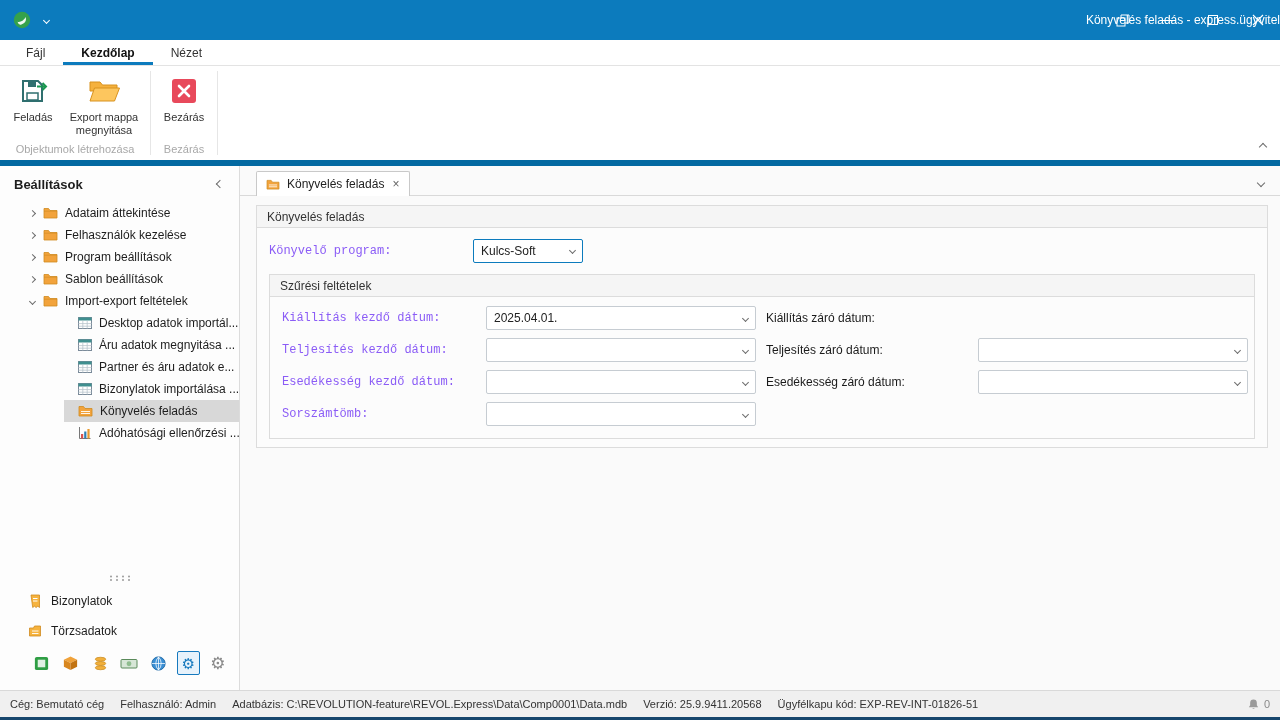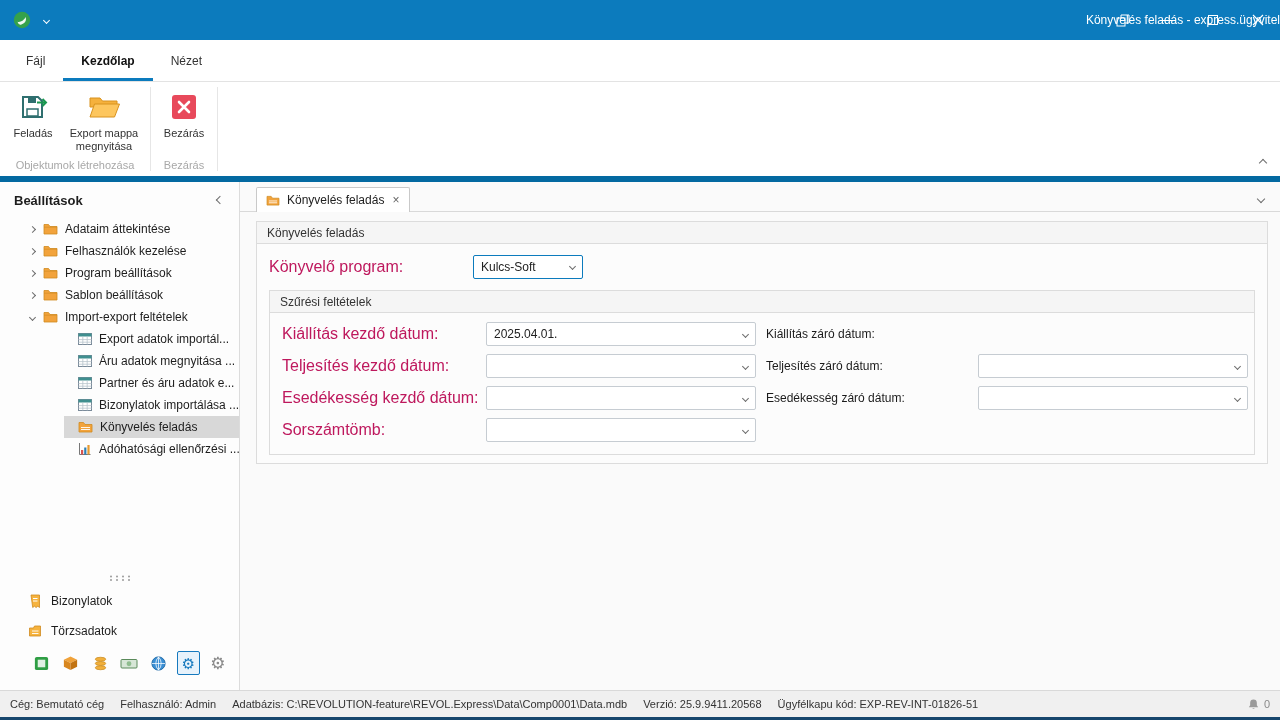--- a/index.html
+++ b/index.html
@@ -18,21 +18,21 @@
   
   .chev { display:inline-block; width:6px; height:6px; border-right:1.4px solid #6d6d6d; border-bottom:1.4px solid #6d6d6d; }
   .chev.r { transform:rotate(-45deg); }
   .chev.d { transform:rotate(45deg); }
   .chev.u { transform:rotate(-135deg); }
   .chev.l { transform:rotate(135deg); }
   .chev.white { border-color:#fff; width:5px; height:5px; }
   .chev.tiny { width:5px; height:5px; }
 
   
-  .menubar { height:42px; background:#fff; border-bottom:1px solid #e3e3e3; display:flex; align-items:stretch; padding-left:8px; flex:0 0 auto; }
+  .menubar { height:26px; background:#fff; border-bottom:1px solid #e3e3e3; display:flex; align-items:stretch; padding-left:8px; flex:0 0 auto; }
   .menu-tab { padding:0 18px; display:flex; align-items:center; font-size:12px; color:#333; }
   .menu-tab.active { font-weight:bold; color:#111; box-shadow:inset 0 -3px 0 #0c7bbd; }
 
   
   .ribbon { height:100px; background:#fff; border-bottom:6px solid #0369a1; display:flex; position:relative; flex:0 0 auto; }
   .ribbon-group { display:flex; flex-direction:column; padding:2px 4px 0; }
   .rg-buttons { display:flex; flex:1; align-items:flex-start; }
   .rbtn { display:flex; flex-direction:column; align-items:center; gap:5px; padding:8px 4px 2px; font-size:11px; color:#333; text-align:center; line-height:1.15; background:none; border:none; font-family:inherit; }
   .rbtn .ricon { height:30px; display:flex; align-items:center; justify-content:center; }
   .rbtn.w1 { width:58px; }
@@ -71,21 +71,21 @@
   .tab { height:25px; display:flex; align-items:center; gap:7px; padding:0 9px; background:#fff; border:1px solid #c9c9c9; border-bottom:none; font-size:12px; color:#222; border-radius:2px 2px 0 0; margin-bottom:-1px; }
   .tab-close { color:#666; font-size:12px; padding:0 1px; }
   .tabstrip-chevron { position:absolute; right:16px; bottom:9px; }
 
   .content { flex:1; padding:9px 12px 0 16px; overflow:hidden; }
   .groupbox { border:1px solid #dcdcdc; background:#fcfcfc; }
   .gb-header { height:22px; display:flex; align-items:center; padding:0 10px; font-size:12px; color:#333; background:#f5f5f5; border-bottom:1px solid #dcdcdc; }
   .gb-body { padding:5px 12px 8px; }
   .fr { display:flex; align-items:center; height:35px; }
   .fr2 { display:flex; align-items:center; height:32px; }
-  .flabel { width:204px; flex:0 0 204px; font-size:16px; color:#be185d; }
+  .flabel { width:204px; flex:0 0 204px; font-size:12px; color:#8b5cf6;font-family:Liberation Mono, monospace; }
   .flabel2 { width:212px; flex:0 0 212px; margin-left:10px; font-size:12px; color:#1b1b1b; }
   .combo { height:24px; border:1px solid #c6ccd2; border-radius:2px; background:#fff; display:flex; align-items:center; padding:0 7px; font-size:12px; color:#222; }
   .combo .chev { margin-left:auto; }
   .combo.focused { border-color:#0c7bbd; }
   .combo.w-prog { width:110px; }
   .combo.w-date { width:270px; flex:0 0 270px; }
   .pathfield { flex:1; height:24px; border:1px solid #c6ccd2; border-radius:2px; background:#fff; display:flex; align-items:center; padding:0 2px 0 7px; font-size:12px; color:#222; }
   .pathtext { flex:1; white-space:nowrap; overflow:hidden; }
   .browse-btn { padding:0 7px; color:#444; font-size:12px; letter-spacing:1px; background:none; border:none; font-family:inherit; }
   .nested { margin-top:6px; }
@@ -254,21 +254,21 @@
         </div>
 
         <div class="tree-row child">
           <span class="icon">
             <svg width="14" height="14" viewBox="0 0 14 14">
                 <rect x="0.5" y="1.5" width="13" height="11" fill="#fff" stroke="#7a8a99"></rect>
                 <rect x="0.5" y="1.5" width="13" height="3" fill="#3f8f8f"></rect>
                 <path d="M0.5 7.6 h13 M0.5 10.2 h13 M4.8 4.5 v8 M9.2 4.5 v8" stroke="#b8c4cc" stroke-width="0.8"></path>
               </svg>
           </span>
-          <span class="tree-label">Export adatok importál...</span>
+          <span class="tree-label">Desktop adatok importál...</span>
         </div>
         <div class="tree-row child">
           <span class="icon">
             <svg width="14" height="14" viewBox="0 0 14 14">
                 <rect x="0.5" y="1.5" width="13" height="11" fill="#fff" stroke="#7a8a99"></rect>
                 <rect x="0.5" y="1.5" width="13" height="3" fill="#3f8f8f"></rect>
                 <path d="M0.5 7.6 h13 M0.5 10.2 h13 M4.8 4.5 v8 M9.2 4.5 v8" stroke="#b8c4cc" stroke-width="0.8"></path>
               </svg>
           </span>
           <span class="tree-label">Áru adatok megnyitása ...</span>

